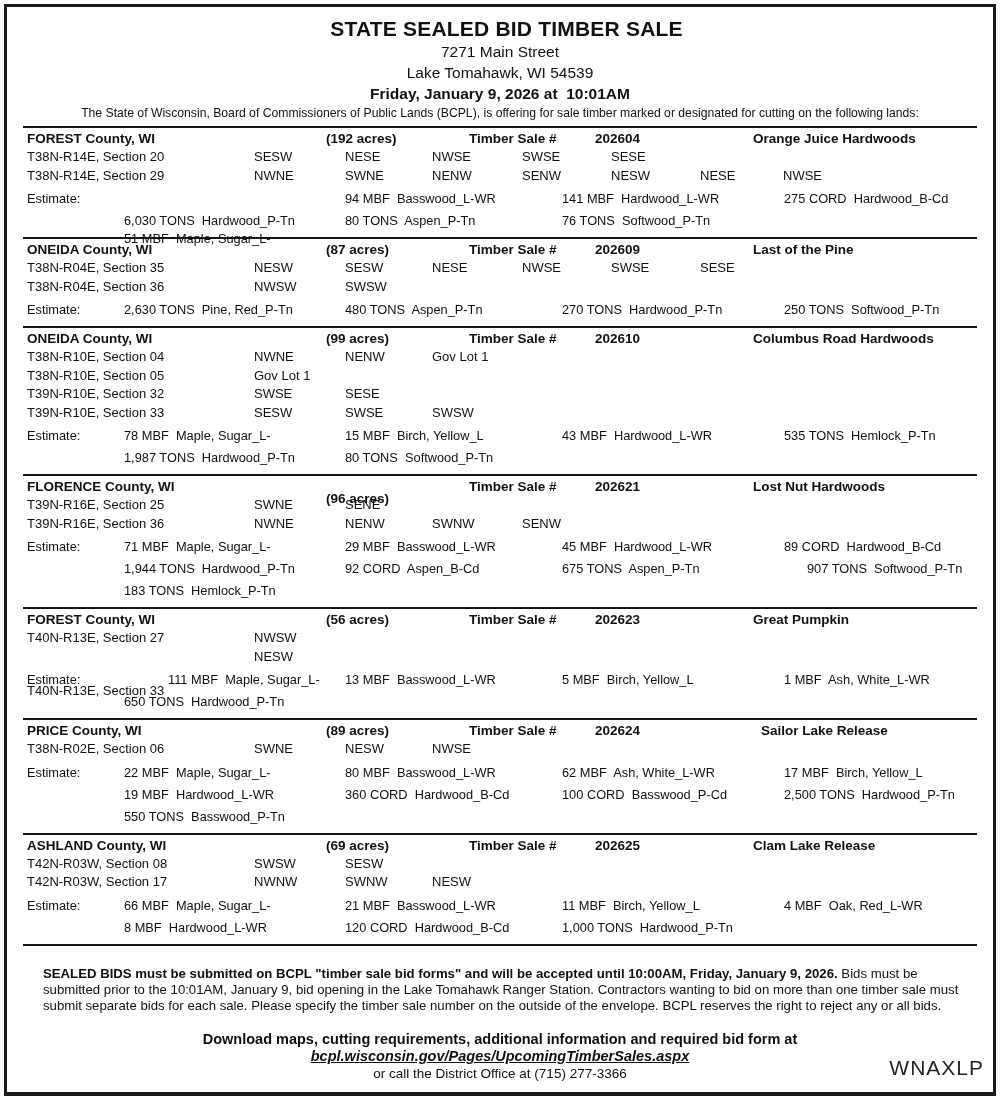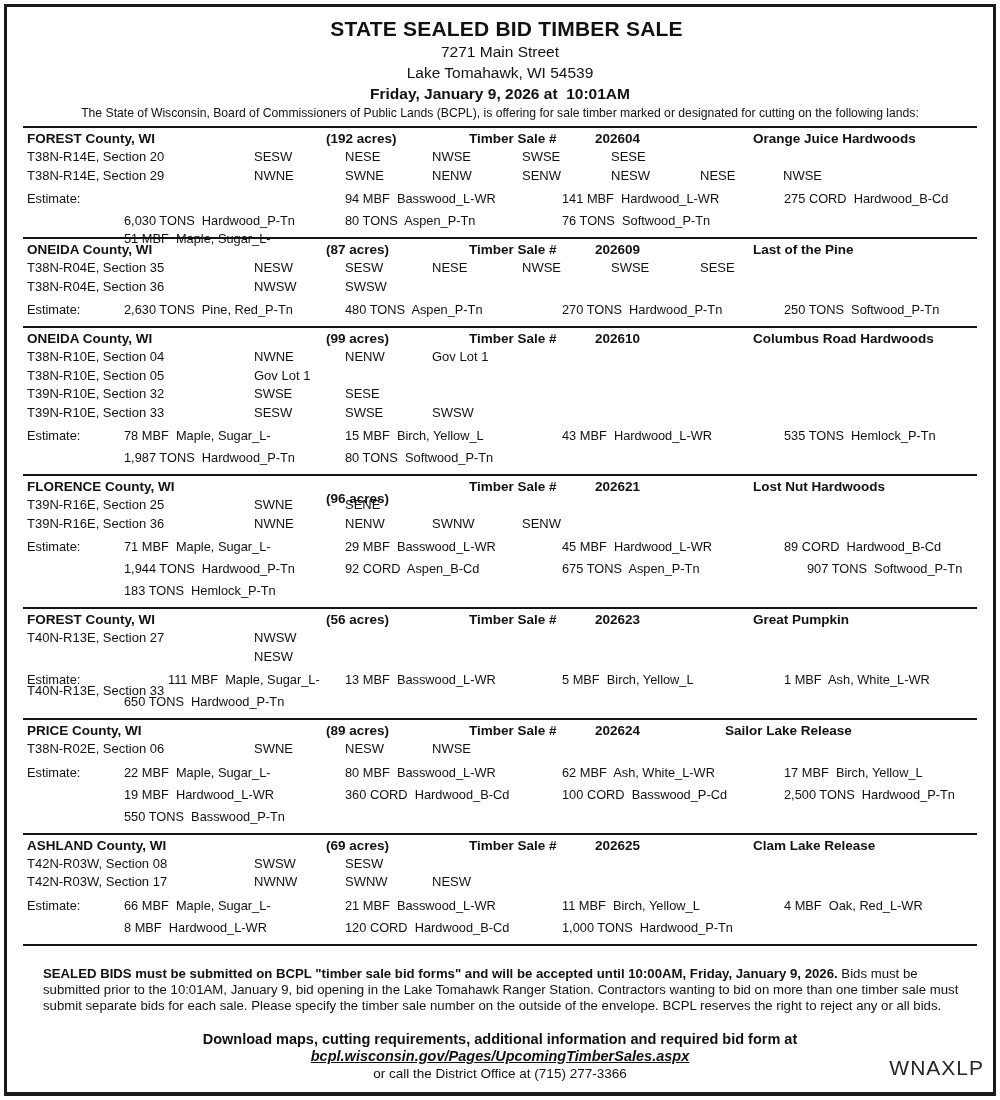--- a/index.html
+++ b/index.html
@@ -238,21 +238,21 @@
             <span class="est-item abs" style="left: 101px;">650 TONS  Hardwood_P-Tn</span>
           </div>
         </div>
       </section>
       <section class="sale">
         <div class="sale-header">
           <span class="abs" style="left: 4px;">PRICE County, WI</span>
           <span class="abs" style="left: 303px;">(89 acres)</span>
           <span class="abs" style="left: 446px;">Timber Sale #</span>
           <span class="abs" style="left: 572px;">202624</span>
-          <span class="abs" style="left: 702px;">Sailor Lake Release</span>
+          <span class="abs" style="left: 738px;">Sailor Lake Release</span>
         </div>
         <div class="land-row">
           <span class="abs" style="left: 4px;">T38N-R02E, Section 06</span>
           <span class="abs" style="left: 231px;">SWNE</span>
           <span class="abs" style="left: 322px;">NESW</span>
           <span class="abs" style="left: 409px;">NWSE</span>
         </div>
         <div class="est-rows">
           <div class="est-row">
             <span class="abs" style="left: 4px;">Estimate:</span>

